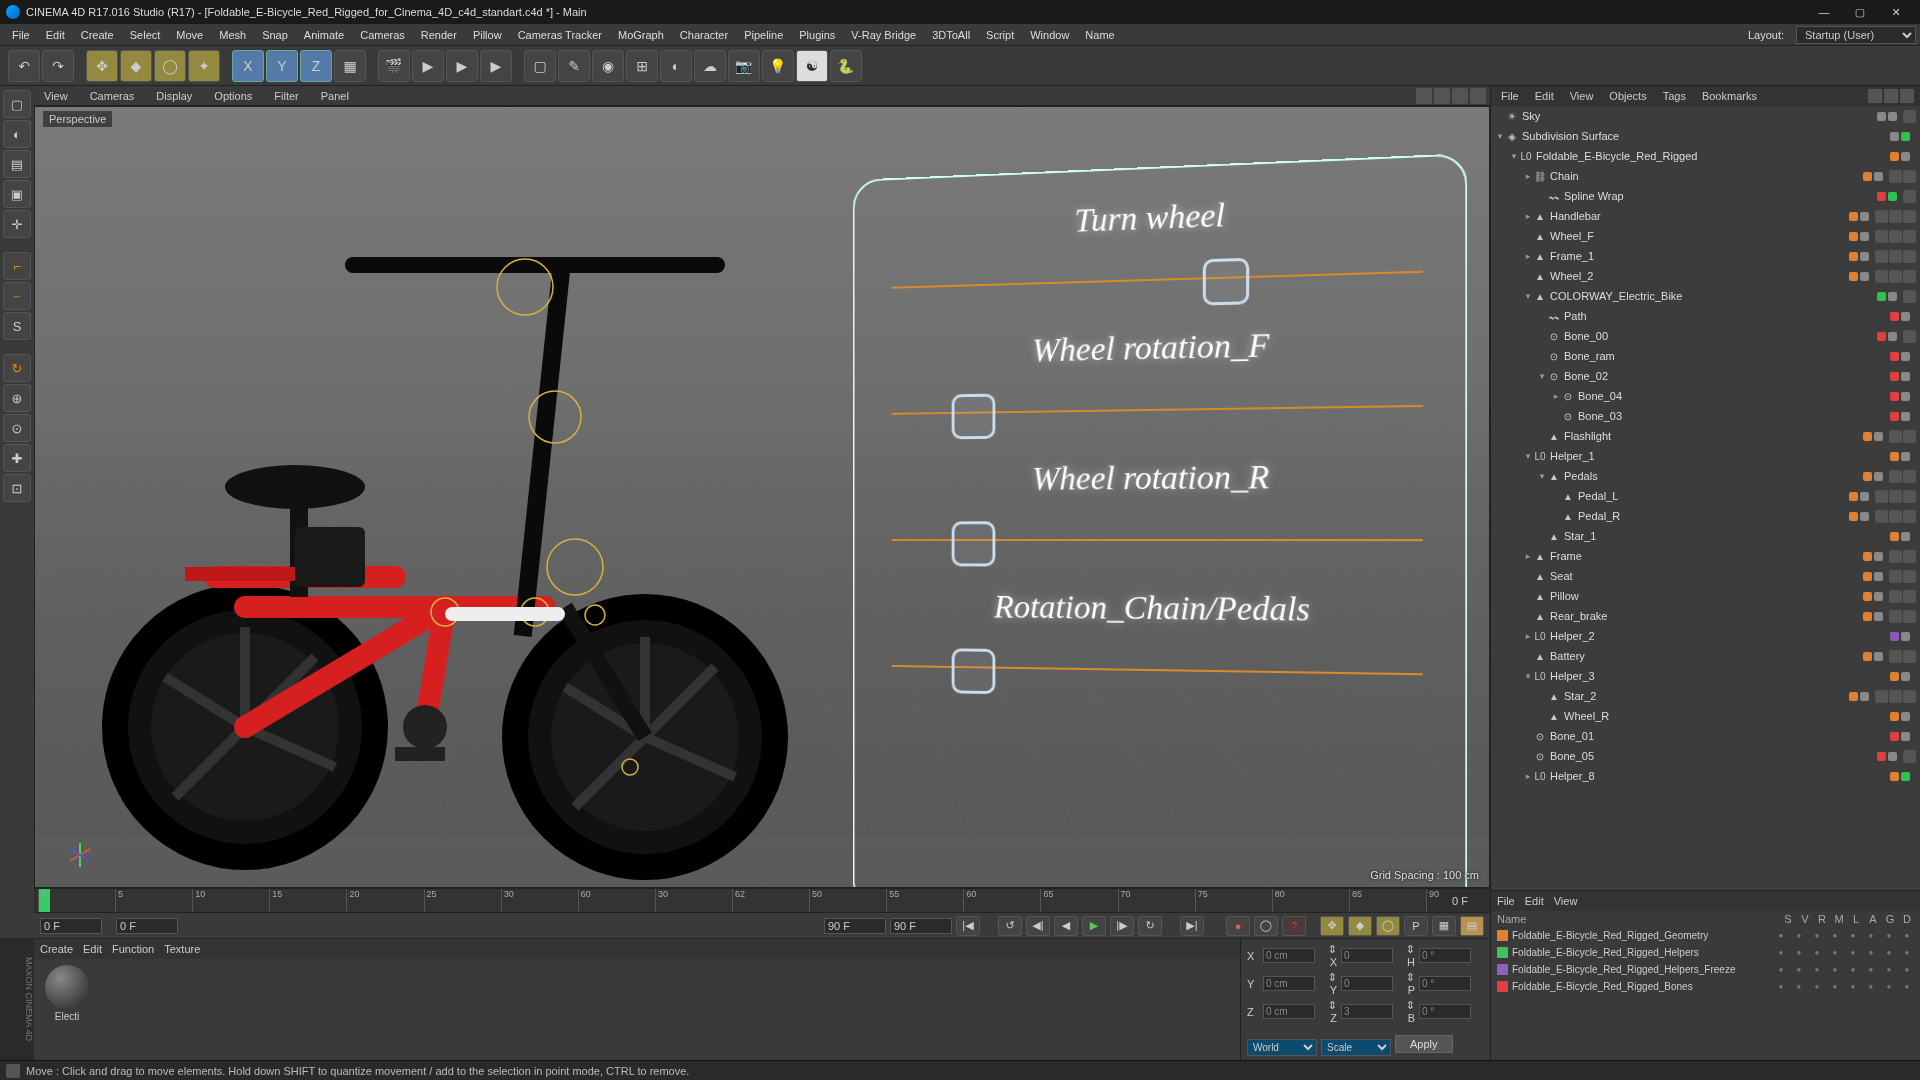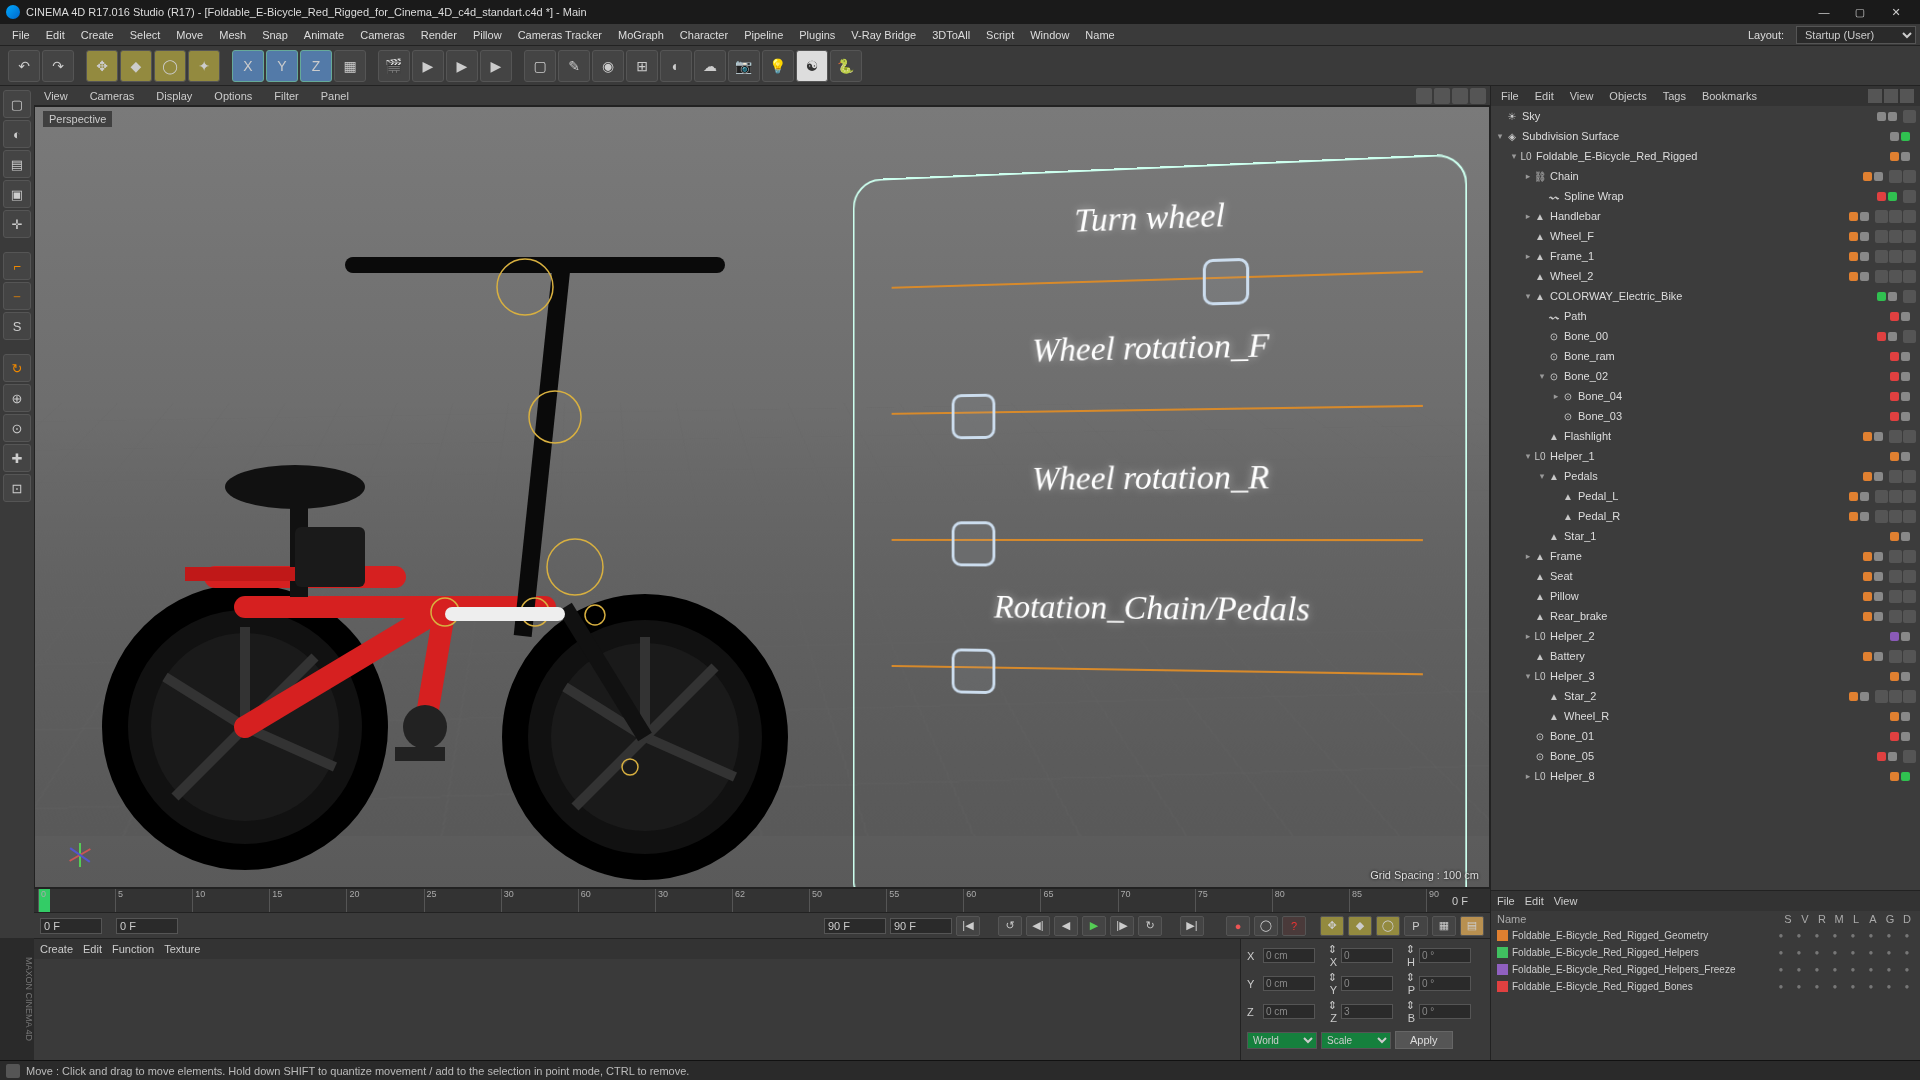--- a/index.html
+++ b/index.html
@@ -83,21 +83,21 @@
 .matpanel .mbar { height:20px; background:#333; display:flex; align-items:center; gap:10px; padding:0 6px; color:#ccc; }
 .matpanel .mbody { flex:1; display:flex; align-items:flex-start; padding:6px; gap:6px; }
 .matslot { width:54px; text-align:center; }
 .matslot .ball { width:44px; height:44px; border-radius:50%; background:radial-gradient(circle at 35% 30%,#888,#222); margin:0 auto 2px; }
 .matslot .ml { font-size:10px; color:#ccc; }
 
 .coordpanel { width:250px; border-left:1px solid #222; padding:4px 6px; display:flex; flex-direction:column; gap:3px; font-size:11px; }
 .coordpanel .crow { display:flex; align-items:center; gap:4px; }
 .coordpanel .crow label { width:12px; color:#ccc; }
 .coordpanel input { width:52px; background:#2a2a2a; border:1px solid #555; color:#888; font-size:10px; padding:1px 2px; }
-.coordpanel select { background:#15803d; border:1px solid #555; color:#ccc; font-size:10px; padding:1px; width:70px; }
+.coordpanel select { background:#0c4a6e; border:1px solid #555; color:#ccc; font-size:10px; padding:1px; width:70px;margin-top:8px; }
 .coordpanel button { background:#555; border:1px solid #666; color:#ddd; padding:2px 14px; font-size:11px; }
 
 
 .rightcol { width:430px; background:#3a3a3a; border-left:1px solid #222; display:flex; flex-direction:column; }
 .objbar { height:20px; background:#333; display:flex; align-items:center; gap:8px; padding:0 6px; color:#ccc; }
 .objbar span { padding:2px 4px; }
 .objbar .oicons { margin-left:auto; display:flex; gap:2px; }
 .objbar .oicons div { width:14px; height:14px; background:#555; }
 
 .objtree { flex:1; overflow-y:auto; background:#3c3c3c; font-size:11px; }
@@ -404,20 +404,26 @@
       <div class="pbtn" style="background:#b89050">▤</div>
     </div>
 
     <div class="botrow">
       <div class="matpanel">
         <div class="mbar" id="matmenu">
             <span>Create</span>
             <span>Edit</span>
             <span>Function</span>
             <span>Texture</span>
+          </div>
+        <div class="mbody" id="matbody">
+  <div class="matslot">
+    <div class="ball"></div>
+    <div class="ml">Electi</div>
+  </div>
           </div>
       </div>
       <div class="coordpanel">
         <div class="crow">
             <label>X</label>
             <input value="0 cm" style="">
             <label style="width:18px;text-align:right">⇕ X</label>
             <input value="0" style="">
             <label style="width:18px;text-align:right">⇕ H</label>
             <input value="0 °" style="">

